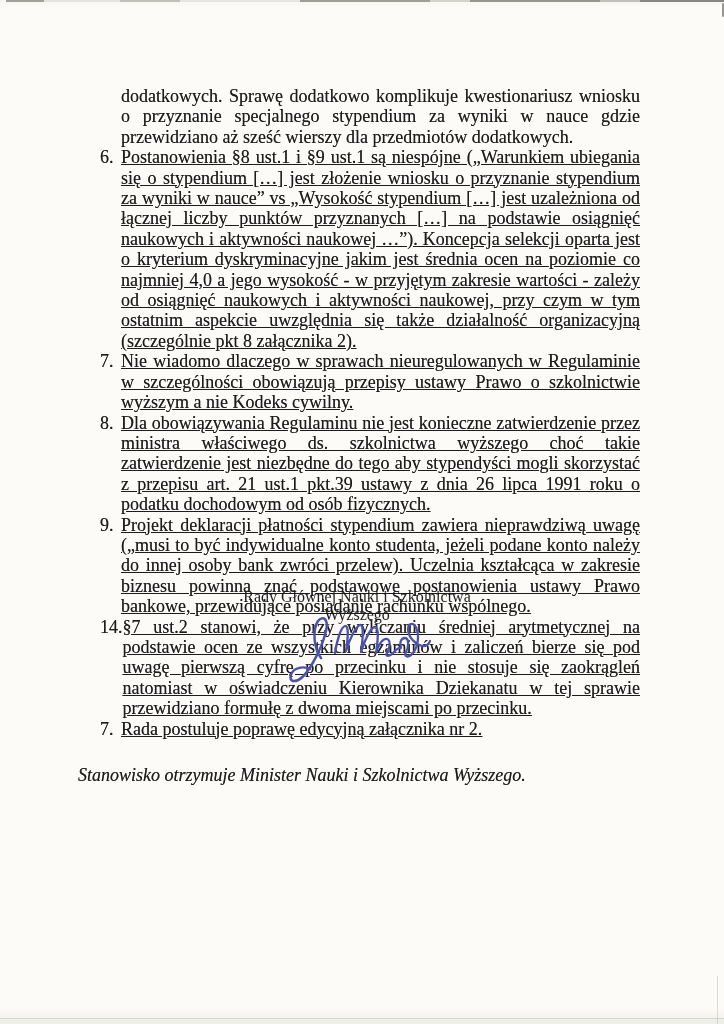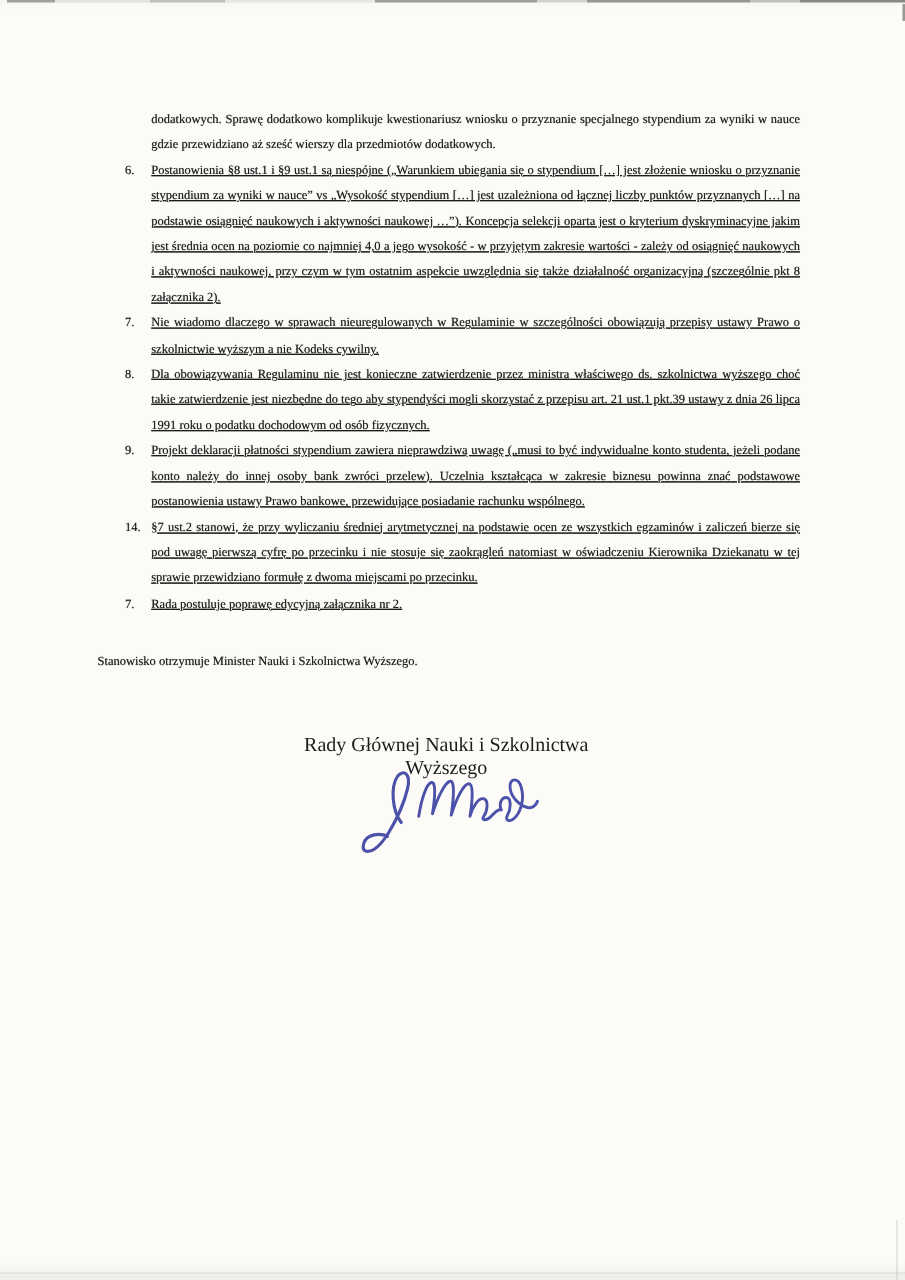--- a/index.html
+++ b/index.html
@@ -39,21 +39,21 @@
     position:absolute;bottom:0;left:0;width:724px;height:5px;
     background:#eeefe9;
   }
   .scan-right-smudge{
     position:absolute;bottom:0;right:6px;width:1px;height:48px;
     background:rgba(180,180,170,.45);
   }
 
   .content{
     position:absolute;left:78px;top:86px;width:562px;
-    font-size:10px;line-height:20.4px;
+    font-size:18px;line-height:20.4px;
     text-shadow:0 0 .6px rgba(30,30,30,.65);
   }
   .para-continuation{
     margin:0 0 0 43px;
     text-align:justify;
   }
   .num-list{margin:0;padding:0;list-style:none;}
   .num-item{
     display:flex;align-items:flex-start;
     padding-left:22px;margin:0;
@@ -63,20 +63,21 @@
     text-align:left;
   }
   .num-item .itxt{
     flex:1 1 auto;
     text-align:justify;
     text-decoration:underline;
   }
   .closing-line{
     margin:26px 0 0 0;
     text-align:left;
+    font-style:italic;
   }
   .sig-block{
     position:absolute;left:234px;top:588px;width:246px;
     text-align:center;
   }
   .sig-title,.sig-org{margin:0;}
   .sig-name{margin:38px 0 0 0;}
   .signature-svg{
     position:absolute;left:280px;top:612px;
     width:152px;height:80px;

